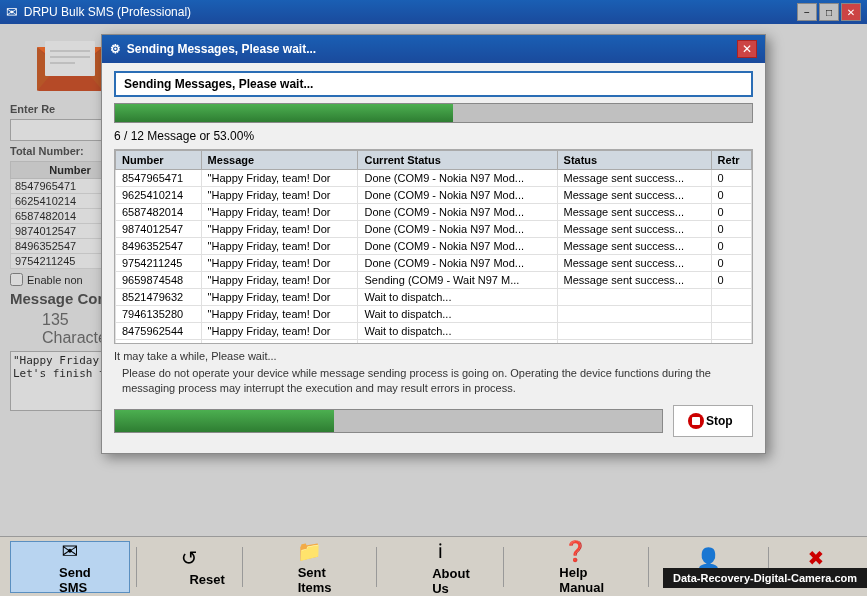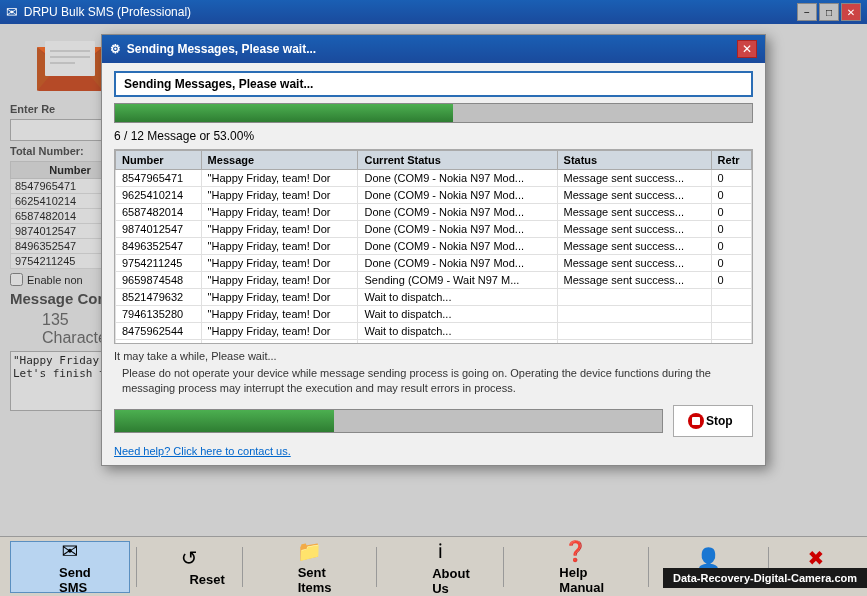--- a/index.html
+++ b/index.html
@@ -674,17 +674,16 @@
             <div class="bottom-progress-fill" id="bottom-progress-fill" style="width: 40%;"></div>
           </div>
           <button class="stop-btn">
             <div class="stop-icon">
               <div class="stop-icon-inner"></div>
             </div>
             <span>Stop</span>
           </button>
         </div>
 
-        <div class="help-link">Need help? Click here to contact us.</div>
       </div>
     </div>
   </div>
 </div>
 
 </body></html>

